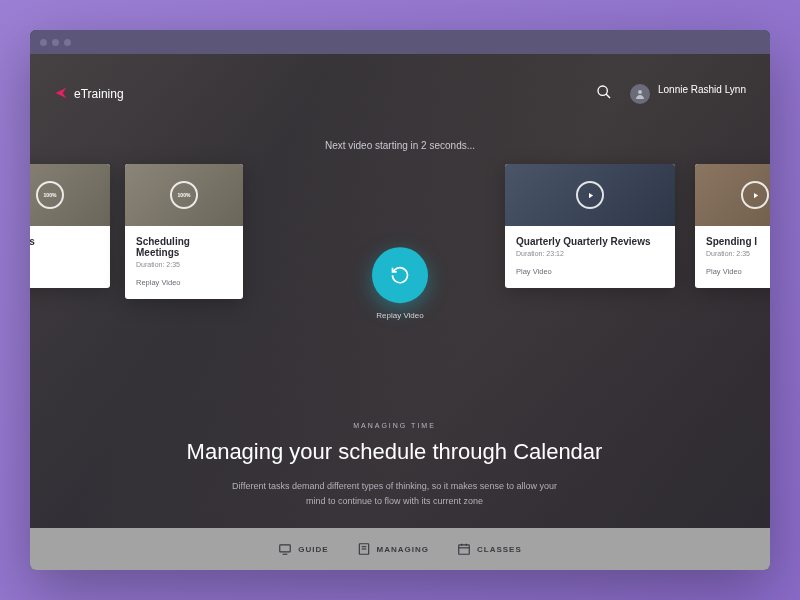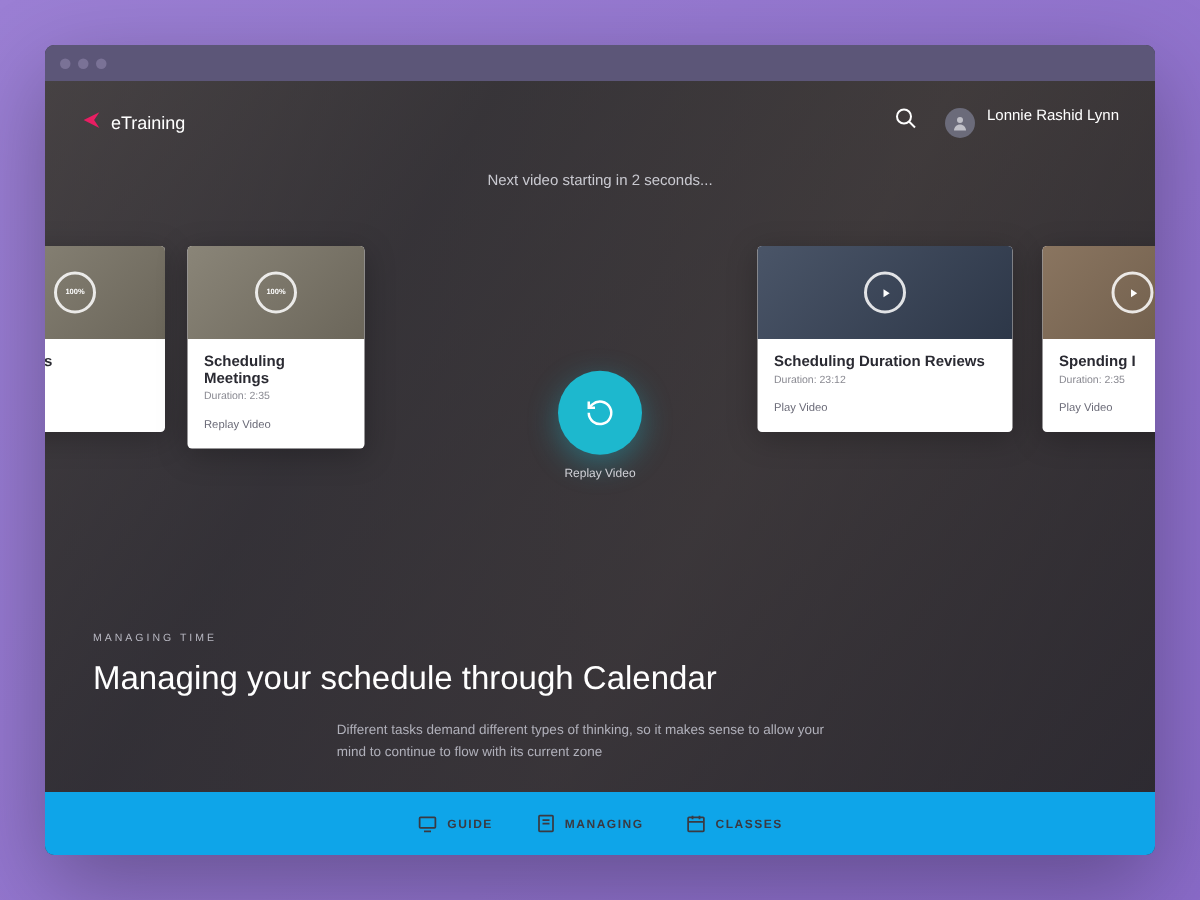--- a/index.html
+++ b/index.html
@@ -1,21 +1,21 @@
 <!DOCTYPE html>
 <html><head>
 <meta charset="utf-8">
 <style>
 *{margin:0;padding:0;box-sizing:border-box;font-family:-apple-system,BlinkMacSystemFont,"Segoe UI",sans-serif}
 body{background:linear-gradient(135deg,#9b7fd4 0%,#8a6bc9 100%);width:800px;height:600px;display:flex;align-items:center;justify-content:center;padding:30px}
 .app{width:740px;height:540px;background:#3a3a42;border-radius:6px;overflow:hidden;box-shadow:0 20px 60px rgba(0,0,0,0.3);position:relative}
 .titlebar{height:24px;background:#5c5678;display:flex;align-items:center;padding:0 10px;gap:5px}
 .dot{width:7px;height:7px;border-radius:50%;background:#7a7296}
 .hero{position:relative;height:calc(100% - 24px - 42px);background:linear-gradient(rgba(40,38,50,0.55),rgba(40,38,50,0.7)),linear-gradient(120deg,#6b6358 0%,#4a4640 30%,#5e5548 60%,#3a3530 100%);overflow:hidden}
-.header{display:flex;align-items:center;justify-content:space-between;padding:17px 24px}
+.header{display:flex;align-items:center;justify-content:space-between;padding:30px 24px}
 .logo{display:flex;align-items:center;gap:6px;color:#fff;font-size:12px;font-weight:500}
 .logo-icon{color:#e91e63}
 .header-right{display:flex;align-items:center;gap:18px}
 .search{color:#fff;font-size:16px}
 .user{display:flex;align-items:flex-start;gap:8px;color:#fff;font-size:10px}
 .avatar{width:20px;height:20px;border-radius:50%;background:#6b6b7a;display:flex;align-items:center;justify-content:center}
 .countdown{text-align:center;color:#c9c9d0;font-size:10px;margin-top:6px}
 .cards-row{position:absolute;top:110px;left:0;right:0;height:180px}
 .card{position:absolute;background:#fff;border-radius:3px;box-shadow:0 4px 20px rgba(0,0,0,0.25);overflow:hidden}
 .card-img{height:62px;background:linear-gradient(135deg,#8a8578,#6b665a);position:relative;display:flex;align-items:center;justify-content:center}
@@ -27,25 +27,25 @@
 .card-link{font-size:7.5px;color:#6b6b78;font-weight:500}
 .card-0{left:-40px;width:120px;top:0}
 .card-1{left:95px;width:118px;top:0}
 .card-2{left:475px;width:170px;top:0}
 .card-3{left:665px;width:120px;top:0}
 .card-2 .card-img{background:linear-gradient(135deg,#4a5568,#2d3748)}
 .card-3 .card-img{background:linear-gradient(135deg,#8a7560,#6b5a48)}
 .center-play{position:absolute;top:50%;left:50%;transform:translate(-50%,-60%);text-align:center}
 .play-circle{width:56px;height:56px;background:#1db8ce;border-radius:50%;display:flex;align-items:center;justify-content:center;margin:0 auto 8px;box-shadow:0 6px 20px rgba(29,184,206,0.4)}
 .replay-text{font-size:8px;color:#d0d0d6}
-.content{position:absolute;bottom:20px;left:0;right:11px;padding:0 32px}
+.content{position:absolute;bottom:20px;left:0;right:11px;text-align:center;padding:0 32px}
 .eyebrow{font-size:7px;letter-spacing:2px;color:#b8b8c2;margin-bottom:10px;font-weight:500}
 .headline{font-size:22px;color:#fff;font-weight:400;margin-bottom:14px}
 .desc{font-size:9px;color:#b0b0ba;line-height:1.6;max-width:340px;margin:0 auto}
-.tabs{height:42px;background:#0ea5e9;display:flex;align-items:center;justify-content:center;gap:28px}
+.tabs{height:42px;background:#a3a3a3;display:flex;align-items:center;justify-content:center;gap:28px}
 .tab{display:flex;align-items:center;gap:6px;font-size:8px;letter-spacing:1px;font-weight:600;color:#3a3a42}
 .tab svg{width:14px;height:14px}
 </style>
 </head>
 <body>
 
 <div class="app">
   <div class="titlebar">
     <div class="dot"></div>
     <div class="dot"></div>
@@ -108,21 +108,21 @@
 
       <div class="card card-2">
         <div class="card-img">
           <div class="play-ring">
             <svg width="9" height="9" viewBox="0 0 24 24" fill="#fff">
                 <path d="M8 5v14l11-7z"></path>
               </svg>
           </div>
         </div>
         <div class="card-body">
-          <div class="card-title">Scheduling Duration Reviews</div>
+          <div class="card-title">Quarterly Quarterly Reviews</div>
           <div class="card-dur">Duration: 23:12</div>
           <div class="card-link">Play Video</div>
         </div>
       </div>
 
       <div class="card card-3">
         <div class="card-img">
           <div class="play-ring">
             <svg width="9" height="9" viewBox="0 0 24 24" fill="#fff">
                 <path d="M8 5v14l11-7z"></path>

